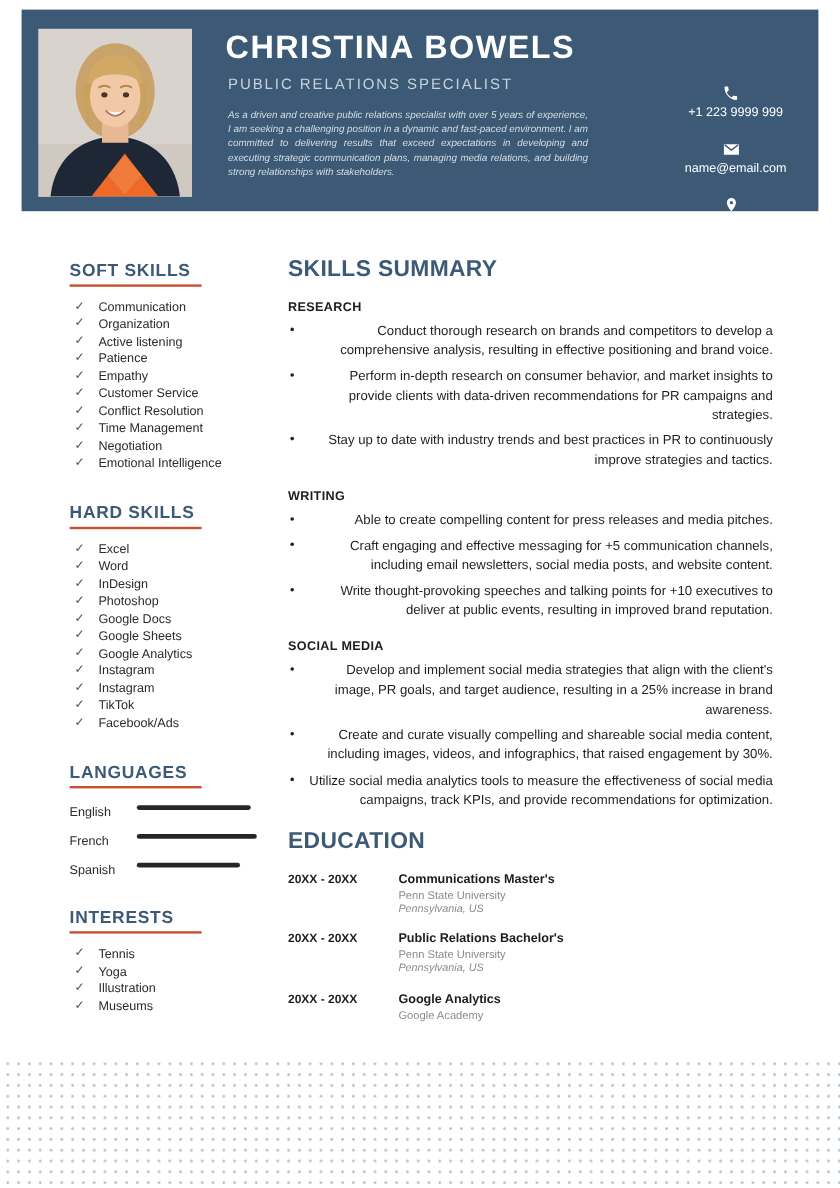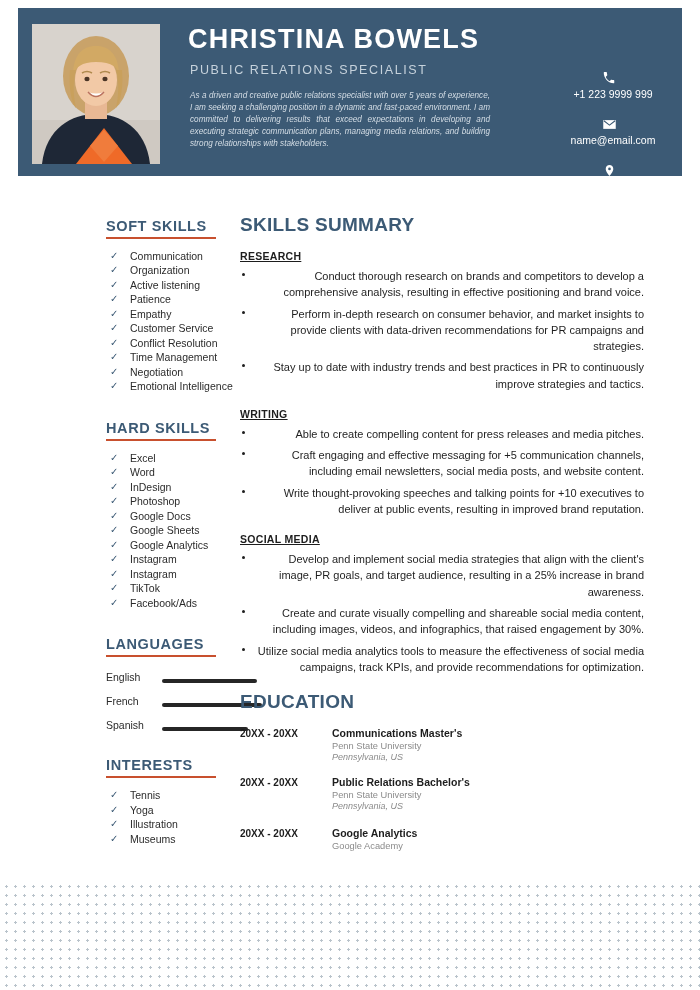--- a/index.html
+++ b/index.html
@@ -119,21 +119,20 @@
     justify-content: center;
   }
   .contact .ic svg { display: block; }
 
   
   .left {
     position: absolute;
     left: 40px;
     top: 210px;
     width: 190px;
-    margin-left: 48px;
   }
   .sec-title {
     color: #3c5a75;
     font-size: 14.5px;
     font-weight: bold;
     letter-spacing: 0.6px;
     margin: 0 0 3px 0;
   }
   .sec-rule {
     width: 110px;
@@ -155,21 +154,21 @@
     left: 4px;
     top: 0px;
     color: #3c5a75;
     font-size: 10px;
   }
   .blk { margin-bottom: 26px; }
 
   
   .lang-row {
     display: flex;
-    align-items: flex-end;
+    align-items: flex-start;
     margin-bottom: 12px;
   }
   .lang-name {
     width: 56px;
     font-size: 10.5px;
     color: #2b2b2b;
   }
   .lang-bar {
     height: 4px;
     background: #262626;
@@ -189,21 +188,20 @@
     font-weight: bold;
     letter-spacing: 0.3px;
     margin: 0 0 14px 0;
   }
   .sub-head {
     color: #1d1d1d;
     font-size: 10.5px;
     font-weight: bold;
     letter-spacing: 0.3px;
     margin: 0 0 6px 0;
-    text-decoration: underline;
   }
   .bullets { list-style: none; margin: 0 0 16px 0; padding: 0; }
   .bullets li {
     position: relative;
     padding-left: 13px;
     font-size: 11px;
     line-height: 1.48;
     color: #1f1f1f;
     margin-bottom: 5px;
     text-align: right;

